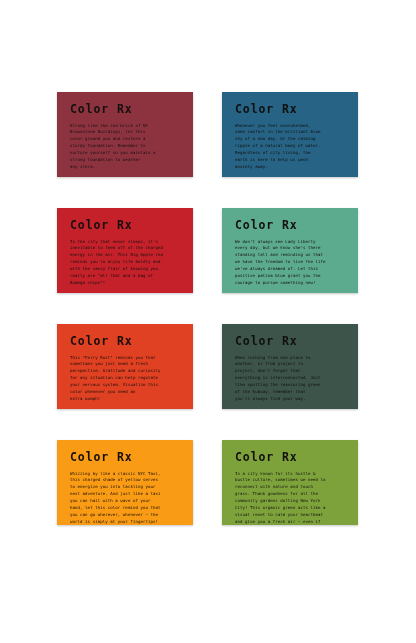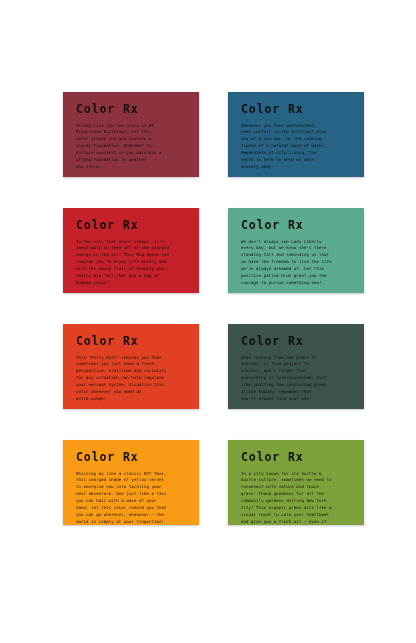--- a/index.html
+++ b/index.html
@@ -14,21 +14,21 @@
     overflow: hidden;
   }
   #board {
     position: relative;
     width: 416px;
     height: 643px;
     background: #ffffff;
   }
   .grid {
     position: absolute;
-    left: 63px;
+    left: 57px;
     top: 92px;
     width: 301px;
     display: grid;
     grid-template-columns: 136px 136px;
     grid-template-rows: repeat(4, 85px);
     column-gap: 29px;
     row-gap: 31px;
   }
   .card {
     position: relative;

